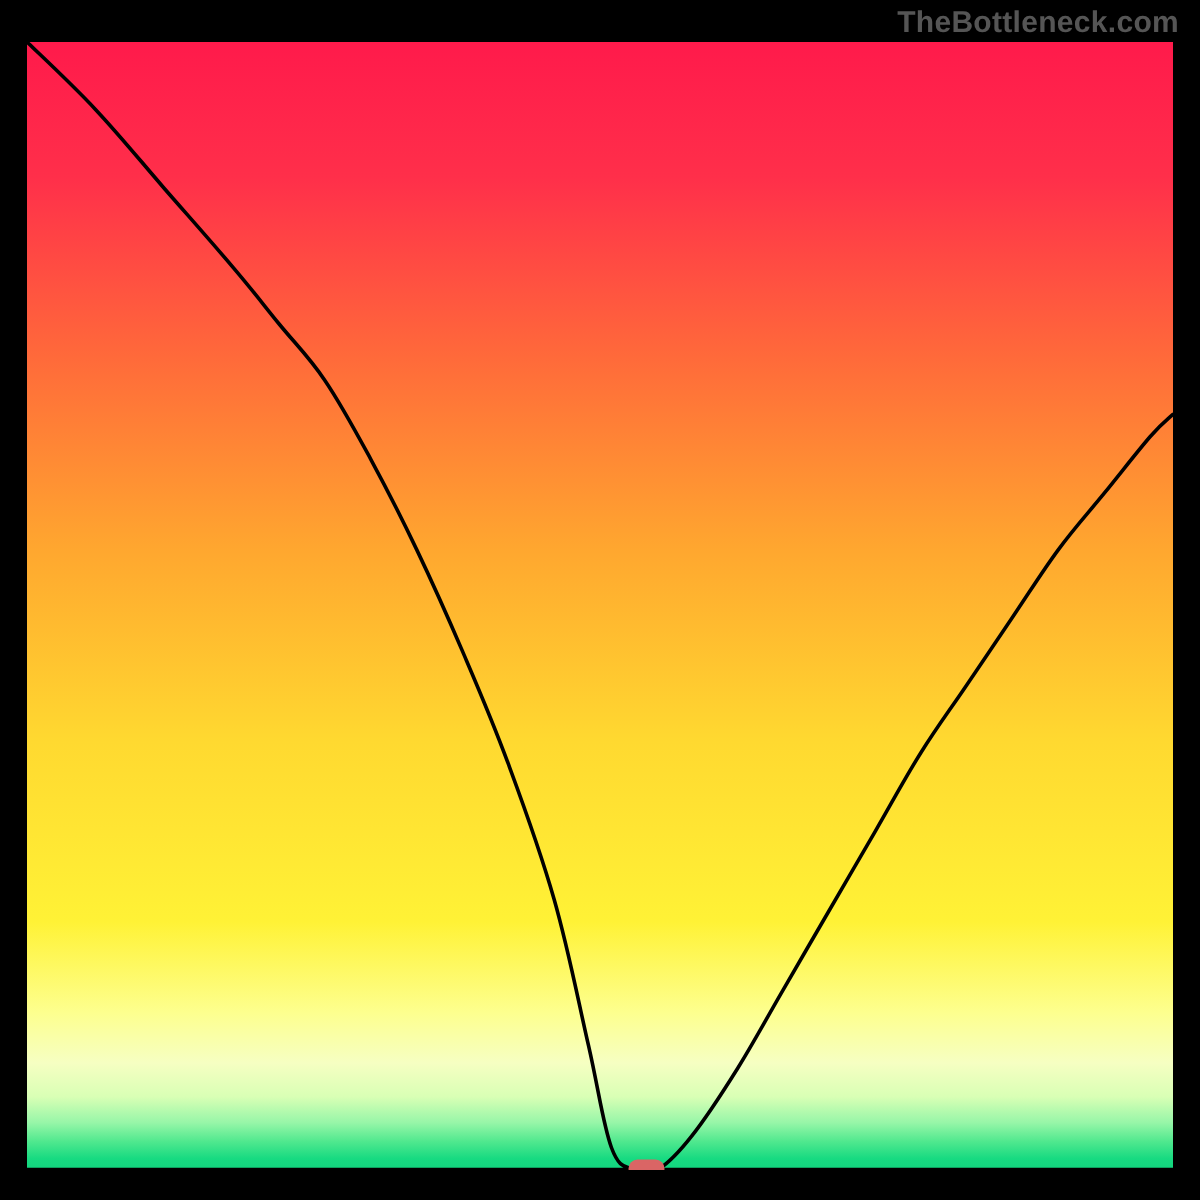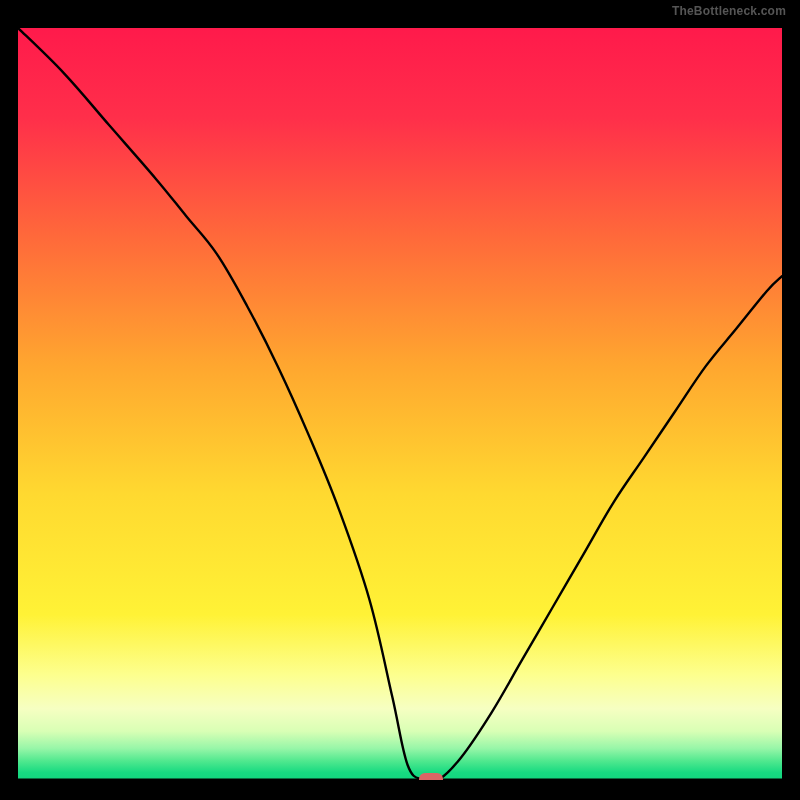--- a/index.html
+++ b/index.html
@@ -14,21 +14,21 @@
   .stage {
     position: relative;
     width: 800px;
     height: 800px;
   }
   .attribution {
     position: absolute;
     top: 4px;
     right: 14px;
     color: #555;
-    font-size: 12px;
+    font-size: 20px;
     font-weight: 600;
     letter-spacing: 0.2px;
     z-index: 3;
   }
   .plot-frame {
     position: absolute;
     left: 18px;
     top: 28px;
     width: 764px;
     height: 752px;

